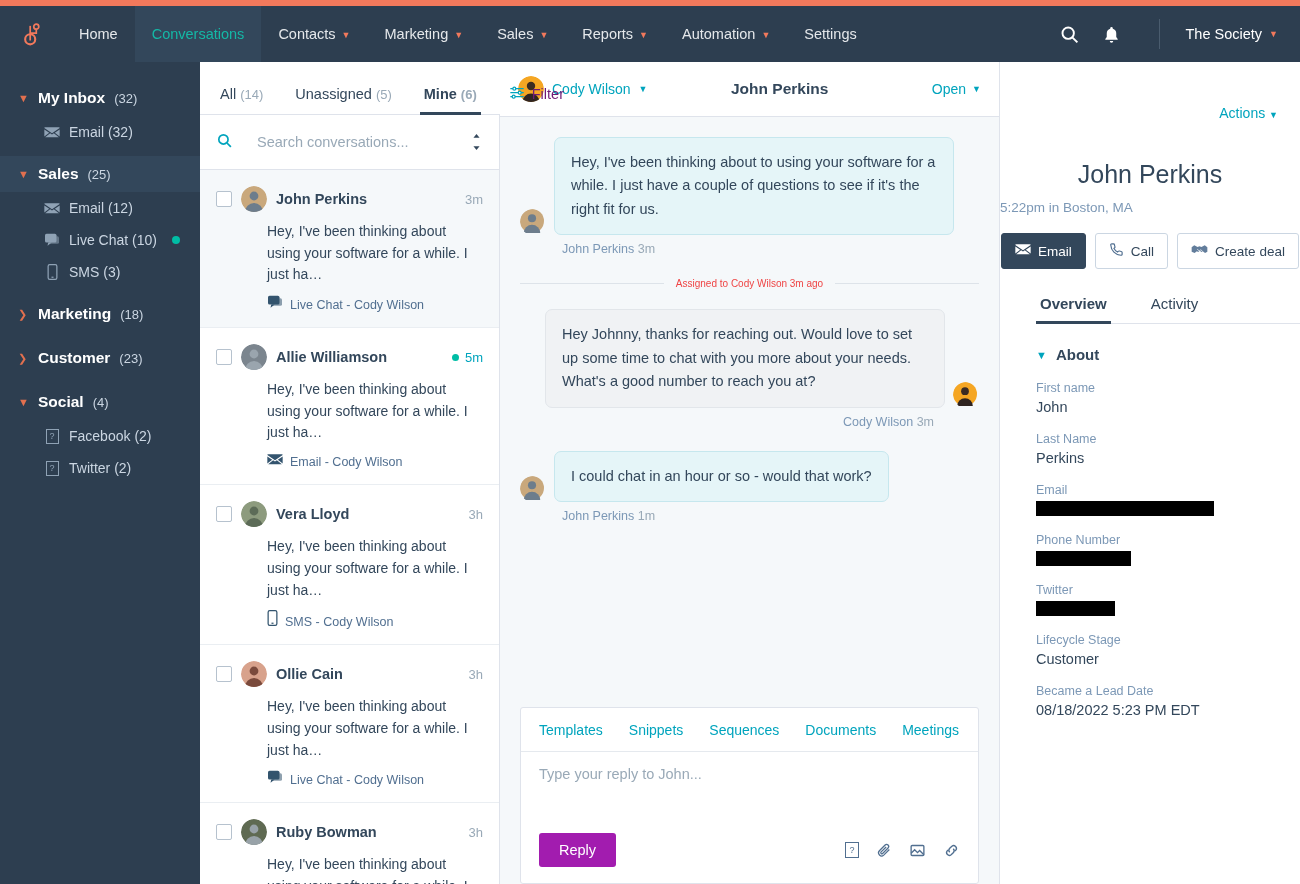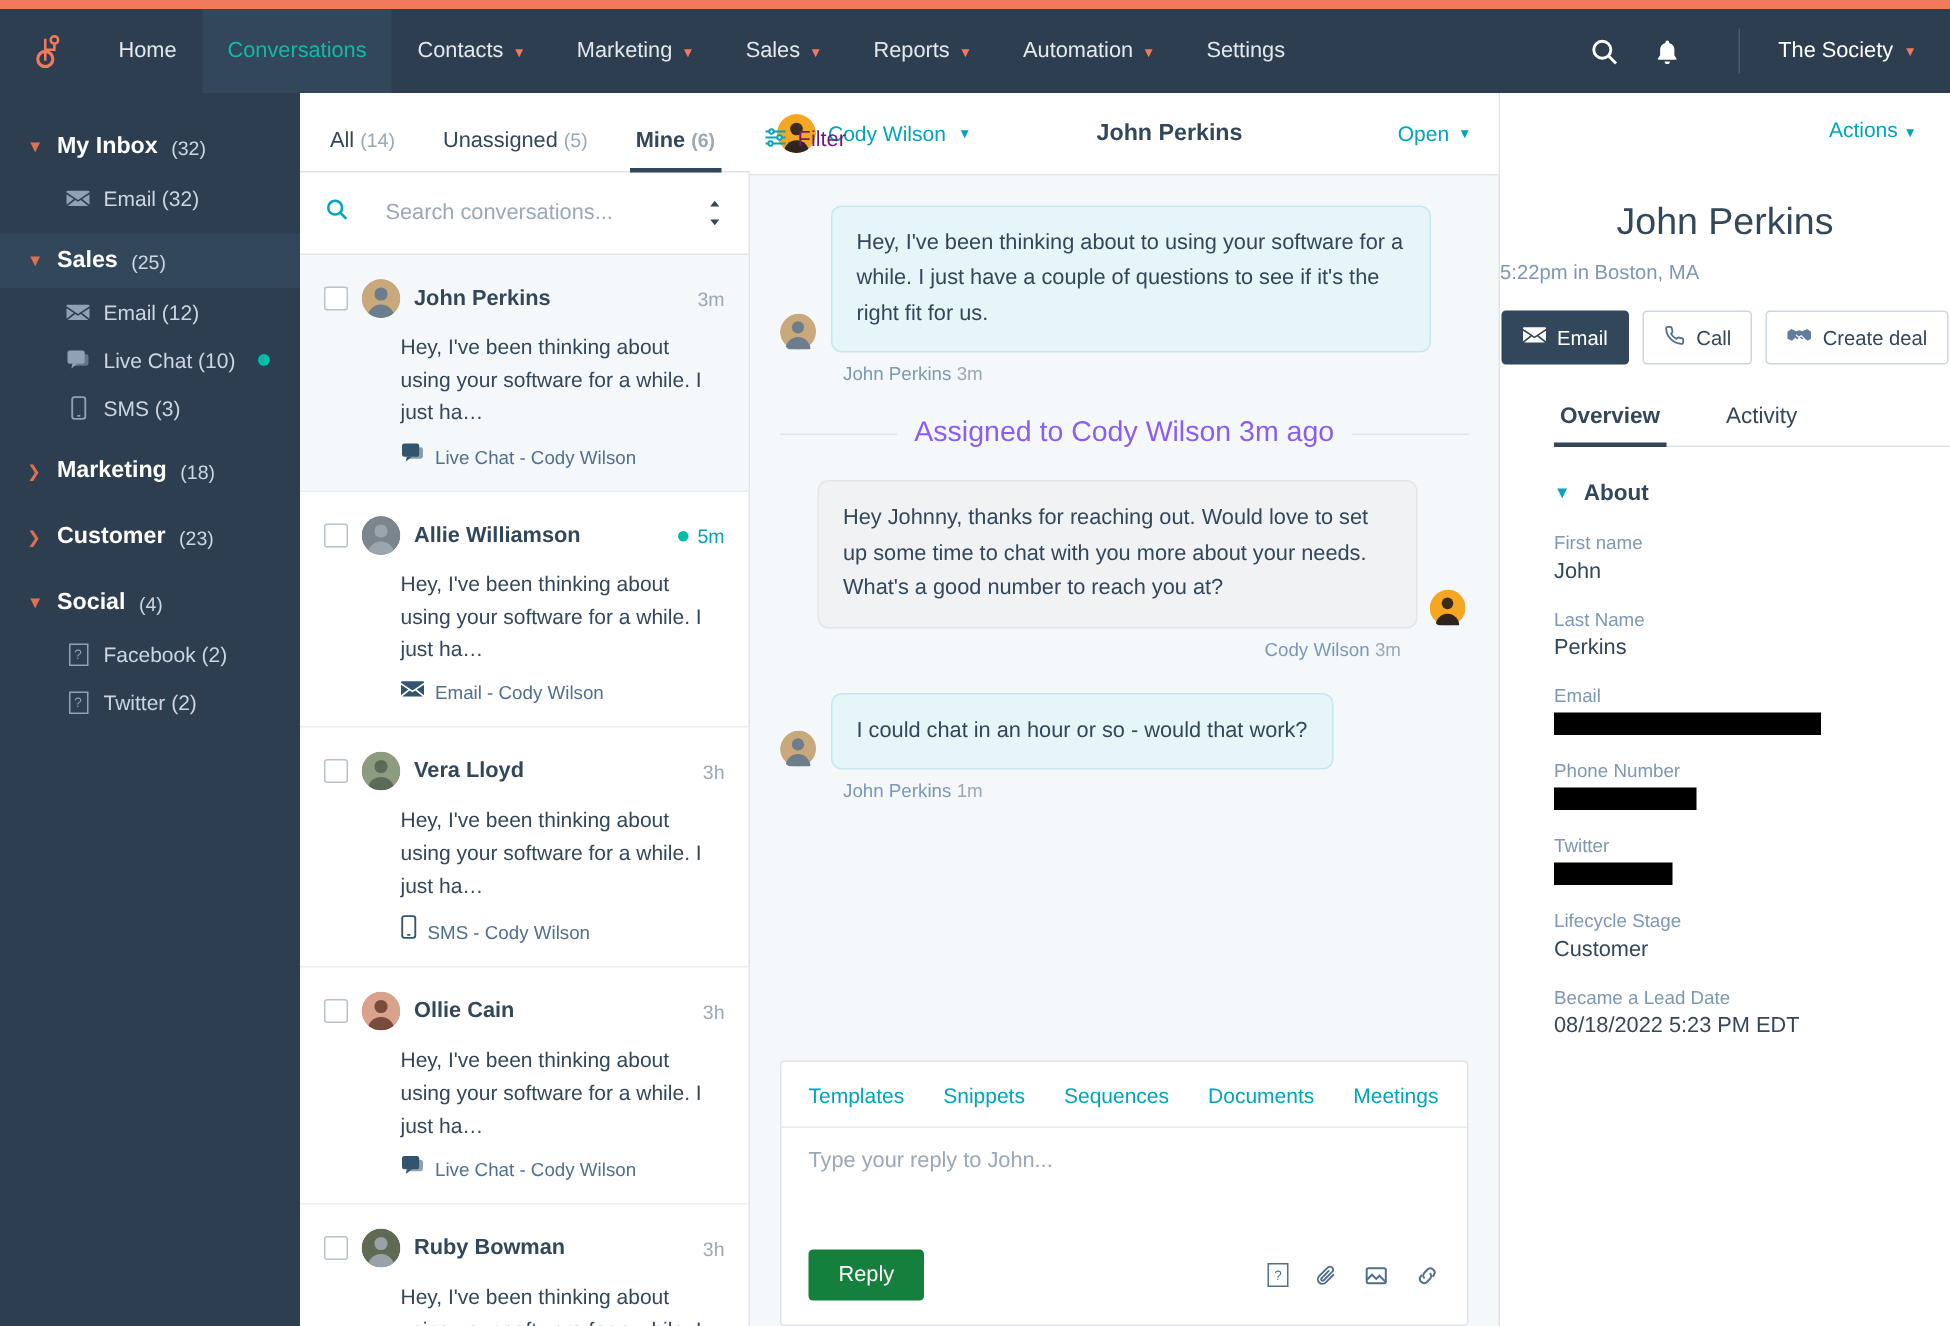--- a/index.html
+++ b/index.html
@@ -154,21 +154,21 @@
     border-radius: 7px; padding: 13px 16px; font-size: 14.5px;
     line-height: 1.62; color: #33475b; max-width: 400px;
   }
   .bubble.in { background: #e5f5f8; border: 1px solid #c6e7ee; }
   .bubble.out { background: #f0f2f4; border: 1px solid #e2e6ea; }
   .msg-meta { font-size: 12.5px; color: #7c98b6; margin: 7px 0 0 42px; }
   .msg-meta.right { text-align: right; margin: 7px 45px 0 0; }
   .msg-meta .mtime { color: #99a9b7; }
   .divider {
     display: flex; align-items: center; gap: 12px; margin: 22px 0 20px 0;
-    color: #8b5cf6; font-size: 19px;
+    color: #ef4444; font-size: 10px;
   }
   .divider::before, .divider::after {
     content: ""; flex: 1 1 auto; height: 1px; background: #dde3e9;
   }
 
   
   .composer {
     margin: 14px 20px 0 20px; background: #ffffff;
     border: 1px solid #dfe3eb; border-radius: 3px;
     display: flex; flex-direction: column; height: 177px;
@@ -177,31 +177,31 @@
     display: flex; gap: 26px; padding: 14px 18px 13px 18px;
     border-bottom: 1px solid #e5e9ee; font-size: 14px; color: #00a4bd;
   }
   .comp-tabs span { cursor: pointer; }
   .comp-body { flex: 1 1 auto; padding: 14px 18px 0 18px; }
   .comp-placeholder { font-size: 14.5px; color: #99a9b7; }
   .comp-foot {
     display: flex; align-items: center; padding: 0 18px 16px 18px;
   }
   .reply-btn {
-    background: #15803d; color: #ffffff; border: none; border-radius: 3px;
+    background: #a21caf; color: #ffffff; border: none; border-radius: 3px;
     padding: 9px 20px; font-size: 14.5px; cursor: pointer;
     font-family: "Liberation Sans", sans-serif;
   }
   .comp-icons { margin-left: auto; display: flex; align-items: center; gap: 17px; color: #516f90; }
   .comp-icons > span { cursor: pointer; display:flex; }
 
   
   .rightcol {
     flex: 1 1 auto; background: #ffffff; padding: 0 0 0 0;
-    display: flex; flex-direction: column; min-width: 0;
+    display: flex; flex-direction: column; min-width: 0; margin-top: 26px;
   }
   .actions-row { padding: 16px 22px 0 0; text-align: right; }
   .actions-btn { color: #00a4bd; font-size: 14px; cursor: pointer; }
   .contact-name {
     text-align: center; font-size: 25px; color: #33475b;
     margin-top: 38px; font-weight: normal;
   }
   .contact-loc { font-size: 13.5px; color: #7c98b6; margin-top: 11px; }
   .cbtns { display: flex; justify-content: center; gap: 9px; margin-top: 18px; }
   .cbtn {

